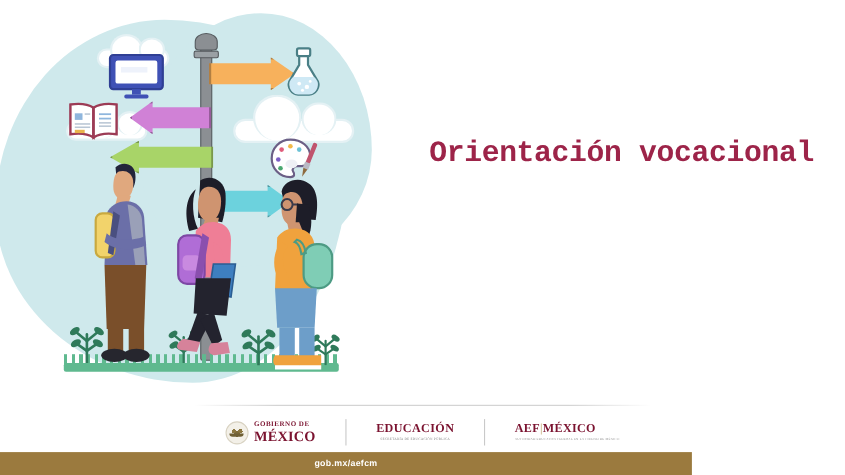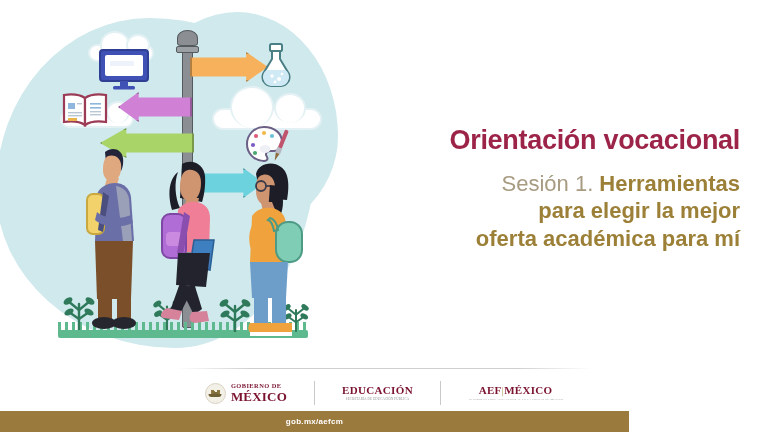--- a/index.html
+++ b/index.html
@@ -132,20 +132,21 @@
     width:400px;
     text-align:right;
   }
   .title{
     color:#9d2449;
     font-size:27px;
     font-weight:bold;
     letter-spacing:-0.3px;
     line-height:1.1;
     white-space:nowrap;
+    font-family:Liberation Mono, monospace;
   }
   .subtitle{
     margin-top:14px;
     font-size:22px;
     line-height:1.26;
     color:#a08a3e;
   }
   .sub-light{
     color:#a79b82;
     font-weight:normal;
@@ -227,21 +228,21 @@
     text-align:right;
   }
   .edu-small{
     margin-top:2px;
     font-size:3.1px;
     letter-spacing:.22px;
     color:#8a8a8a;
     font-family:"Liberation Serif", serif;
     white-space:nowrap;
   }
-  .logo-aef{ padding-left:11px; text-align:center; line-height:1; }
+  .logo-aef{ padding-left:11px; line-height:1; }
   .aef-big{
     font-size:11px;
     font-weight:bold;
     letter-spacing:.3px;
     color:#7b1330;
     font-family:"Liberation Serif", serif;
   }
   .aef-sep{ color:#b99c5e; font-weight:normal; }
   .aef-small{
     margin-top:2px;
@@ -458,25 +459,20 @@
       <path d="M18 138h14v26H18z" fill="#6d9ec9"></path>
       <path d="M36 138h14v26H36z" fill="#6d9ec9"></path>
       <path d="M14 163c-3 5-2 10 4 11h18v-11z" fill="#f0a23d"></path>
       <path d="M36 163c-3 5-2 10 4 11h16v-11z" fill="#f0a23d"></path>
       <path d="M14 172h22v4H14zM36 172h20v4H36z" fill="#ffffff"></path>
     </svg>
   </div>
 
   <div class="textblock">
     <div class="title">Orientación vocacional</div>
-    <div class="subtitle">
-      <span class="sub-light">Sesión 1. </span><span class="sub-bold">Herramientas</span><br>
-      <span class="sub-bold">para elegir la mejor</span><br>
-      <span class="sub-bold">oferta académica para mí</span>
-    </div>
   </div>
 
   <div class="footer">
     <div class="footer-line"></div>
 
     <div class="logos">
 
       <div class="logo-gob">
         <div class="eagle"></div>
         <div class="gob-words">

